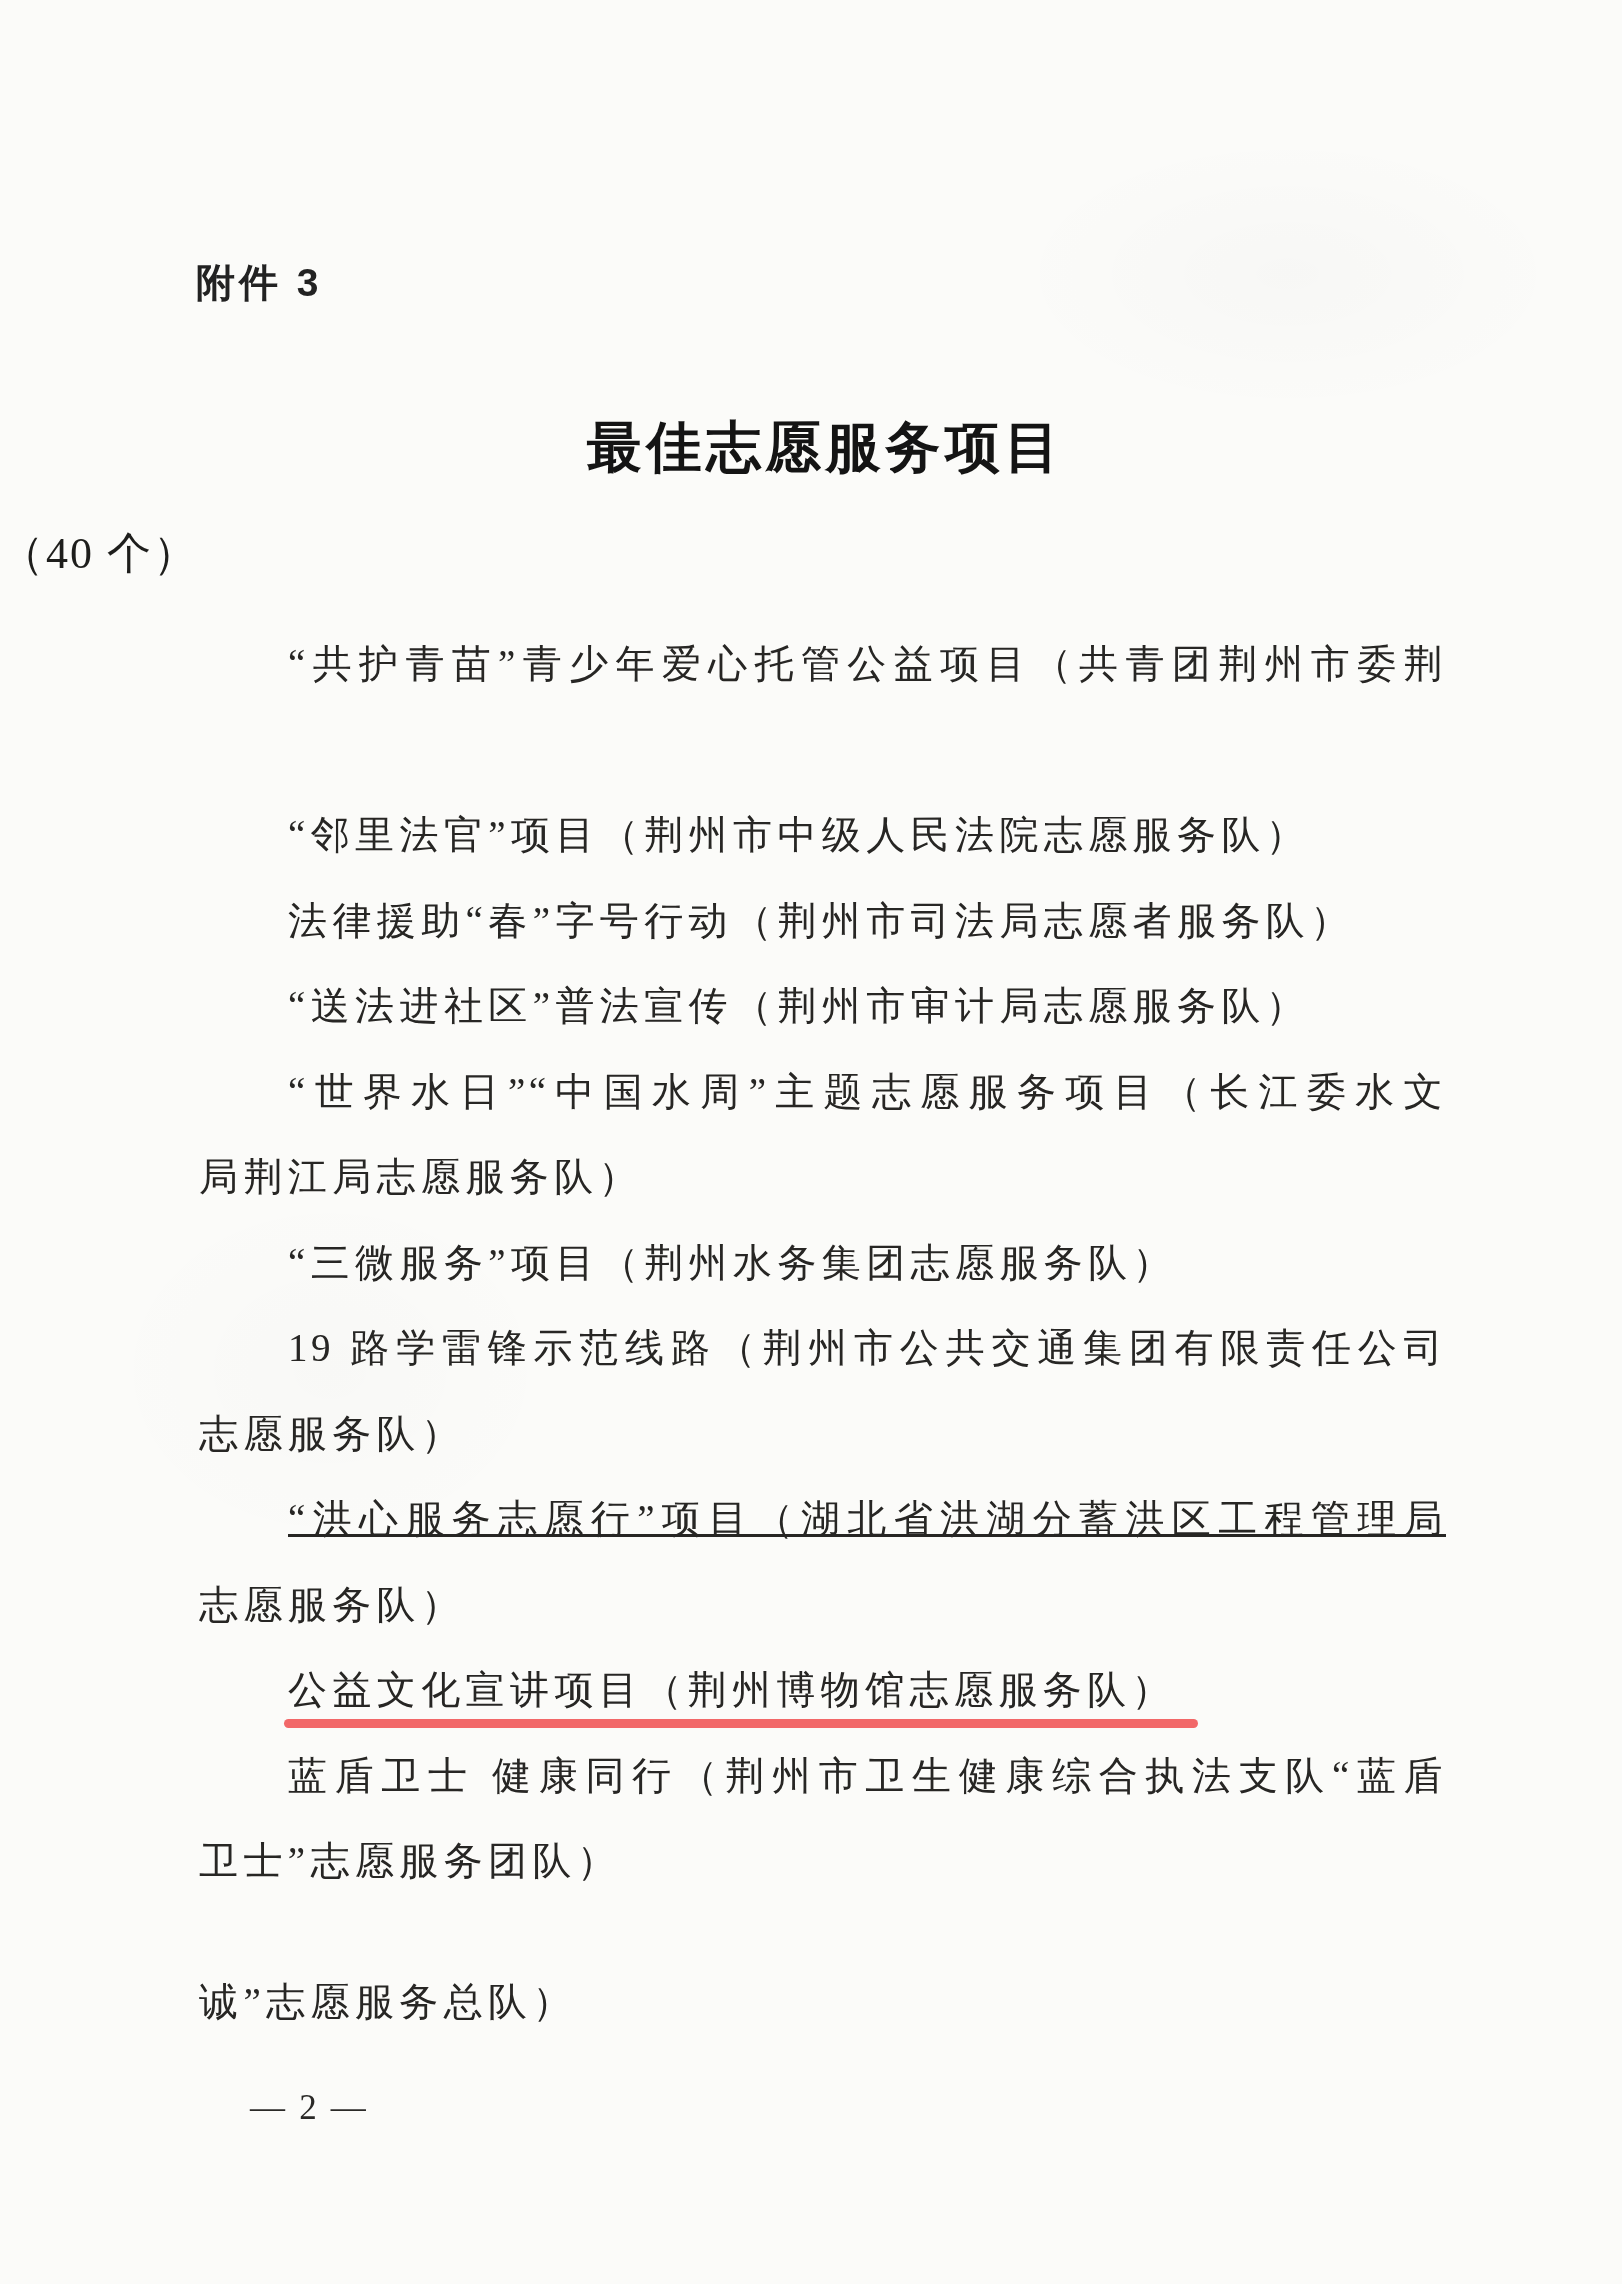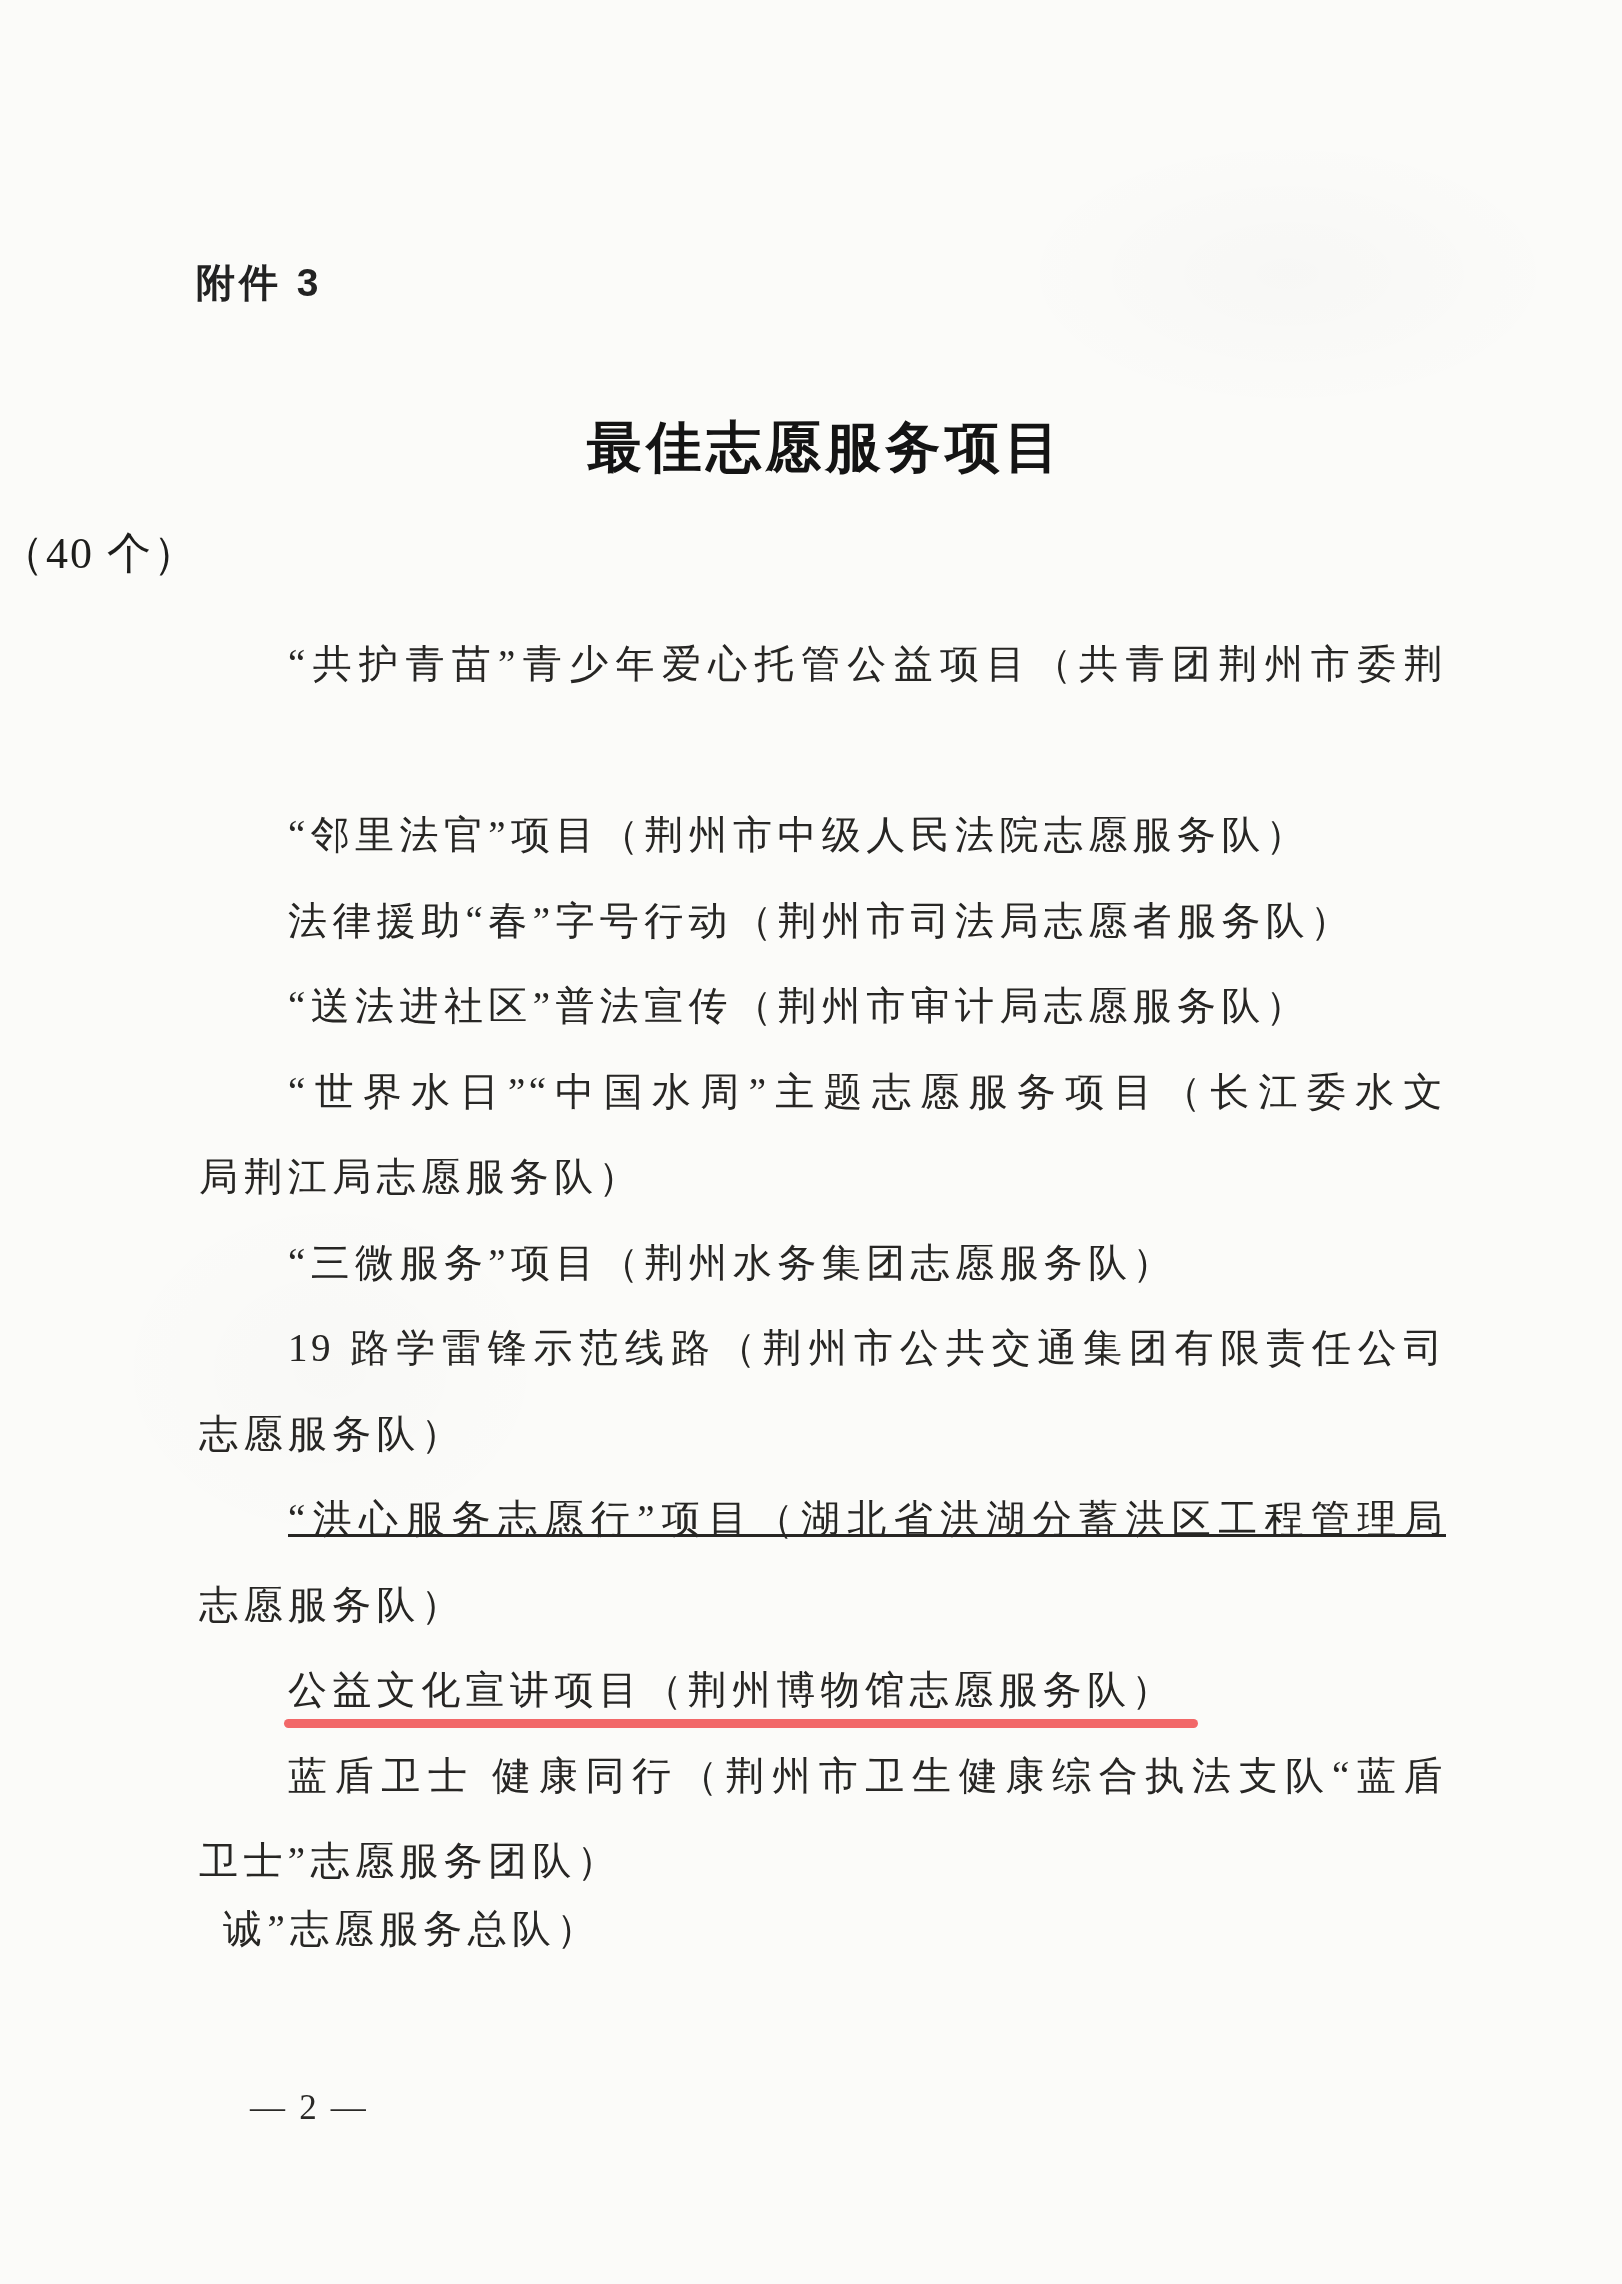--- a/index.html
+++ b/index.html
@@ -80,21 +80,21 @@
       <div class="line indent justify" style="top: 1065px;">“世界水日”“中国水周”主题志愿服务项目（长江委水文</div>
       <div class="line plain" style="top: 1150px;">局荆江局志愿服务队）</div>
       <div class="line indent plain" style="top: 1236px;">“三微服务”项目（荆州水务集团志愿服务队）</div>
       <div class="line indent justify" style="top: 1321px;">19 路学雷锋示范线路（荆州市公共交通集团有限责任公司</div>
       <div class="line plain" style="top: 1407px;">志愿服务队）</div>
       <div class="line indent justify" style="top: 1492px; text-decoration: underline;">“洪心服务志愿行”项目（湖北省洪湖分蓄洪区工程管理局</div>
       <div class="line plain" style="top: 1578px;">志愿服务队）</div>
       <div class="line indent plain" style="top: 1663px;">公益文化宣讲项目（荆州博物馆志愿服务队）</div>
       <div class="line indent justify" style="top: 1749px;">蓝盾卫士 健康同行（荆州市卫生健康综合执法支队“蓝盾</div>
       <div class="line plain" style="top: 1834px;">卫士”志愿服务团队）</div>
-      <div class="line plain" style="top: 1902px; margin-left: 24px;">诚”志愿服务总队）</div>
+      <div class="line plain" style="top: 1975px;">诚”志愿服务总队）</div>
     </div>
 
   <div class="red-underline" style="left: 284px; top: 1719px; width: 914px; background: rgb(241, 91, 92);"></div>
 
   <div class="footer">— 2 —</div>
 
 </div>
 
 
 </body></html>

